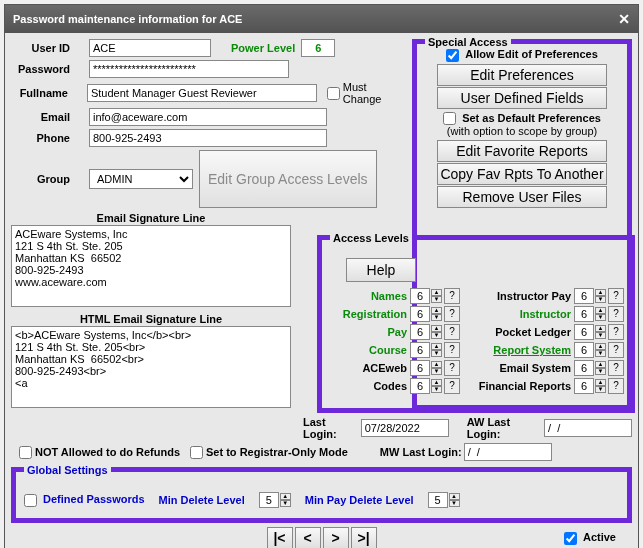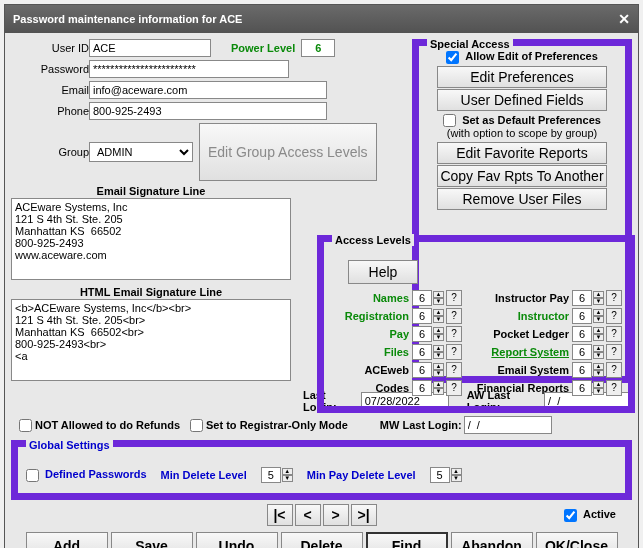--- a/index.html
+++ b/index.html
@@ -2,24 +2,24 @@
 <html><head>
 <meta charset="utf-8">
 <style>
 * { box-sizing: border-box; margin: 0; padding: 0; font-family: Arial, sans-serif; font-size: 11px; }
 body { background: #f0f0f0; padding: 4px; }
 .window { width: 635px; background: #e8e8e8; border: 1px solid #555; }
 .titlebar { background: linear-gradient(#6a6a6a, #525252); color: #fff; padding: 6px 8px; display: flex; justify-content: space-between; align-items: center; font-weight: bold; font-size: 13px; }
 .close-x { cursor: pointer; font-size: 14px; }
 .body { padding: 6px; position: relative; }
 .row { display: flex; align-items: center; margin-bottom: 3px; }
-.label-r { width: 78px; text-align: right; padding-right: 0; font-weight: normal; }
+.label-r { width: 78px; text-align: right; padding-right: 19px; font-weight: bold; }
 input[type=text], textarea, select { background: #fff; border: 1px solid #888; padding: 2px 3px; font-family: Arial; font-size: 11px; }
 .green { color: #0a8a0a; font-weight: bold; }
-.fieldset { border: 7px solid #6d28d9; padding: 16px 6px 6px; position: relative; }
+.fieldset { border: 5px solid #6d28d9; padding: 16px 6px 6px; position: relative; }
 .legend { position: absolute; top: -8px; left: 8px; background: #e8e8e8; padding: 0 3px; font-weight: bold; font-size: 11px; }
 .btn { background: linear-gradient(#f8f8f8,#e0e0e0); border: 1px solid #888; padding: 2px 4px; cursor: pointer; font-size: 14px; text-align: center; }
 .spec-btn { display:block; width: 170px; margin: 1px auto; padding: 2px 0; }
 .top-grid { display: flex; }
 .left-col { flex: 1; }
 .special { width: 220px; margin-left: 6px; padding-top: 2px; }
 .chk { margin-right: 3px; vertical-align: middle; }
 .sig-box { width: 280px; height: 82px; resize: none; overflow-y: scroll; }
 .access-levels { position: absolute; left: 312px; top: 202px; width: 318px; height: 178px; }
 .al-row { display: flex; align-items: center; margin: 2px 0; }
@@ -65,20 +65,26 @@
           <div class="label-r">User ID</div>
           <input type="text" style="width: 122px;" value="ACE">
           <div class="green" style="margin-left:20px">Power Level</div>
           <input type="text" class="green" style="width: 34px; text-align: center; margin-left: 6px;" value="6">
         </div>
         <div class="row">
           <div class="label-r">Password</div>
           <input type="text" class="pw-dots" style="width: 200px;" value="************************">
         </div>
         <div class="row">
+          <div class="label-r">Fullname</div>
+          <input type="text" style="width: 238px;" value="Student Manager Guest Reviewer">
+          <input type="checkbox" class="chk" style="margin-left: 10px;">
+          <span>Must Change</span>
+        </div>
+        <div class="row">
           <div class="label-r">Email</div>
           <input type="text" style="width: 238px;" value="info@aceware.com">
         </div>
         <div class="row">
           <div class="label-r">Phone</div>
           <input type="text" style="width: 238px;" value="800-925-2493">
         </div>
         <div class="row">
           <div class="label-r">Group</div>
           <select style="width:104px">
@@ -156,21 +162,21 @@
               <span class="spin">
                 <input type="text" value="6" style="">
                 <span class="spin-btns">
                   <span>▲</span>
                   <span>▼</span>
                 </span>
               </span>
               <span class="qbtn">?</span>
             </div>
             <div class="al-row">
-              <div class="al-label g">Files</div>
+              <div class="al-label g">Course</div>
               <span class="spin">
                 <input type="text" value="6" style="">
                 <span class="spin-btns">
                   <span>▲</span>
                   <span>▼</span>
                 </span>
               </span>
               <span class="qbtn">?</span>
             </div>
             <div class="al-row">

